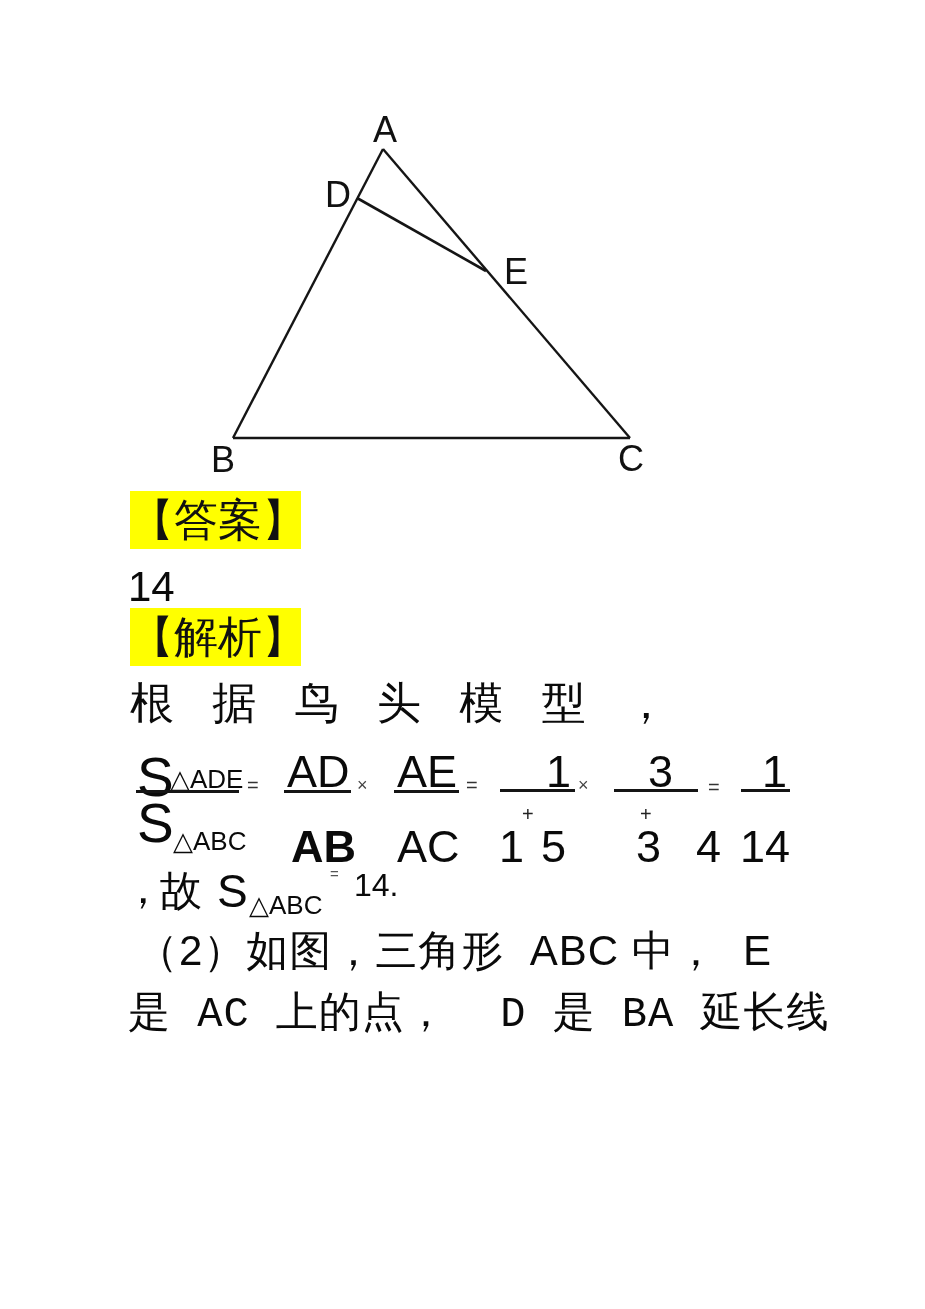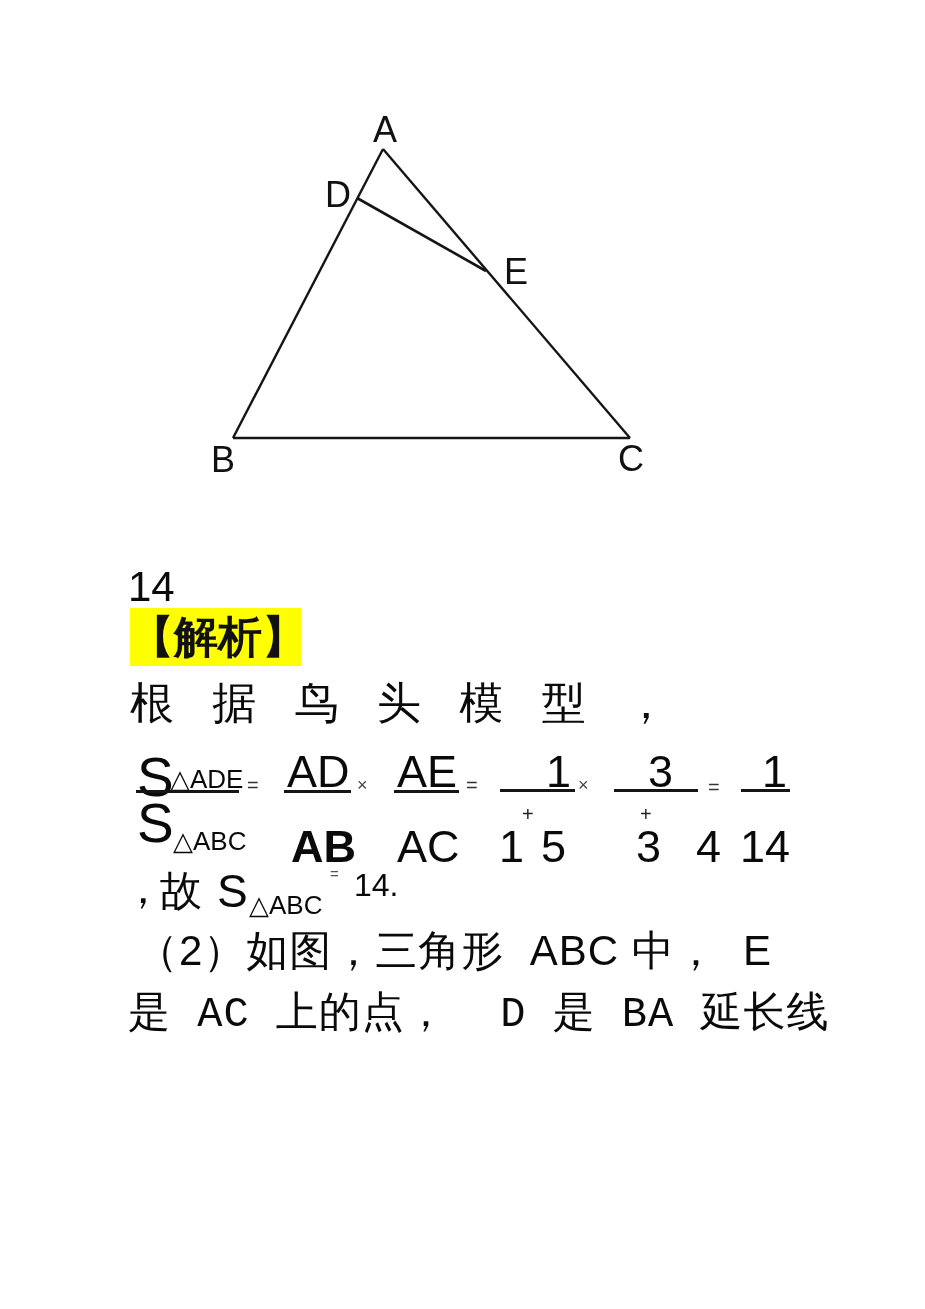--- a/index.html
+++ b/index.html
@@ -31,21 +31,21 @@
     width: 171px;
     height: 58px;
     background: #ffff00;
     color: #111;
     font-size: 44px;
     line-height: 58px;
     white-space: pre;
     font-weight: 500;
   }
   .hl-answer { top: 491px; }
-  .hl-analysis { top: 608px; font-weight: bold; }
+  .hl-analysis { top: 608px; }
 
   .answer-value { left: 128px; top: 566px; font-size: 42px; font-weight: 500; }
 
   
   .intro-line {
     position: absolute;
     left: 130px; top: 681px; width: 538px;
     display: flex; justify-content: space-between;
     font-size: 44px; line-height: 1; font-weight: 500;
   }
@@ -114,20 +114,21 @@
     <line x1="383" y1="149" x2="630" y2="438" stroke="#151515" stroke-width="2.4"></line>
     <line x1="233" y1="438" x2="630" y2="438" stroke="#151515" stroke-width="2.6"></line>
     <line x1="357" y1="198" x2="486" y2="271" stroke="#151515" stroke-width="2.6"></line>
   </svg>
   <div class="abs vlabel vlabel-a">A</div>
   <div class="abs vlabel vlabel-d">D</div>
   <div class="abs vlabel vlabel-e">E</div>
   <div class="abs vlabel vlabel-b">B</div>
   <div class="abs vlabel vlabel-c">C</div>
 
+  <div class="hl-box hl-answer">【答案】</div>
   <div class="abs answer-value">14</div>
 
   <div class="hl-box hl-analysis">【解析】</div>
 
   <div class="intro-line">
     <span>根</span>
     <span>据</span>
     <span>鸟</span>
     <span>头</span>
     <span>模</span>

